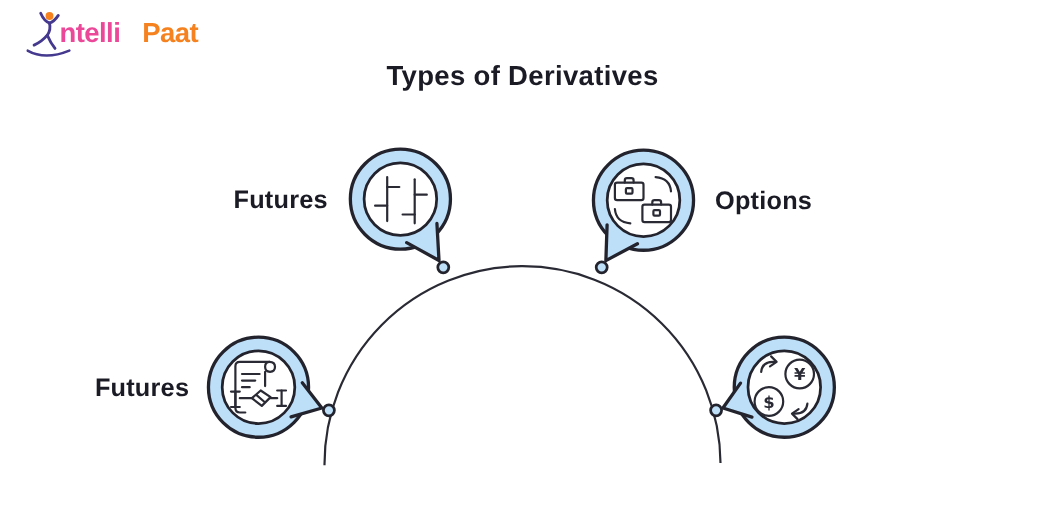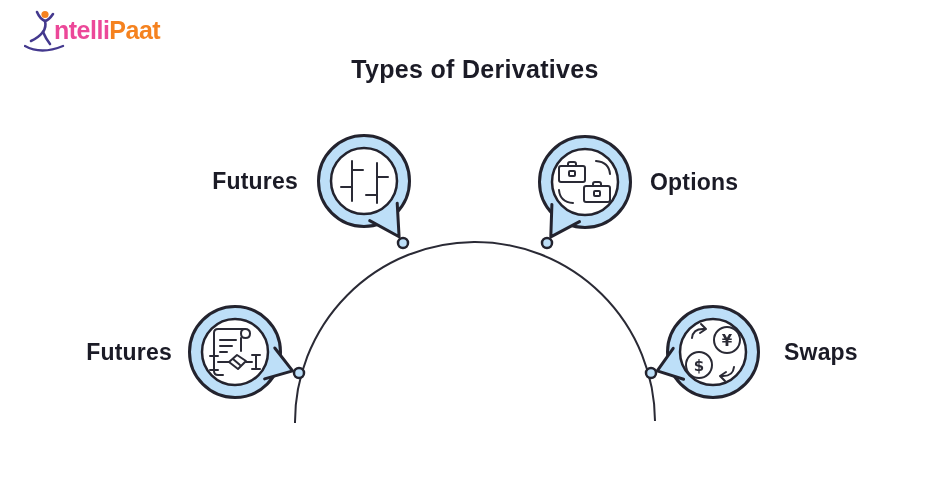--- a/index.html
+++ b/index.html
@@ -4,21 +4,21 @@
 <style>
   html,body{margin:0;padding:0;background:#fff;}
   .canvas{
     position:relative;width:950px;height:479px;background:#FFFFFF;
     font-family:"Liberation Sans",sans-serif;overflow:hidden;
   }
   .logo{position:absolute;left:24px;top:8px;display:flex;align-items:flex-start;}
   .logo-figure{display:block;}
   .logo-text{font-size:25px;font-weight:700;letter-spacing:-0.5px;margin:8px 0 0 -16px;white-space:nowrap;}
   .logo-text .lt{color:#ec4899;}
-  .logo-text .lo{color:#F5821F;}
+  .logo-text .lo{color:#F5821F;margin-left:20px;}
   .page-title{
     position:absolute;left:0;top:55px;width:950px;text-align:center;
     font-size:25px;font-weight:700;color:#1B1B26;letter-spacing:0.3px;
   }
   .node-label{
     position:absolute;font-size:23px;font-weight:700;color:#1B1B26;
     line-height:30px;letter-spacing:0.2px;
   }
   .lbl-futures{left:98px;top:166px;width:200px;text-align:right;}
   .lbl-options{left:650px;top:167px;width:200px;text-align:left;}
@@ -125,15 +125,14 @@
       </g>
       <text class="cur" x="727" y="345.5" text-anchor="middle">¥</text>
       <text class="cur" x="699" y="370.5" text-anchor="middle">$</text>
       <circle cx="651" cy="373" r="5" fill="#BDDFF8" stroke="#23232E" stroke-width="2.5"></circle>
     </g>
   </svg>
 
   <div class="node-label lbl-options">Options</div>
   <div class="node-label lbl-futures">Futures</div>
   <div class="node-label lbl-forwards">Futures</div>
-  <div class="node-label lbl-swaps">Swaps</div>
 
 </div>
 
 </body></html>

